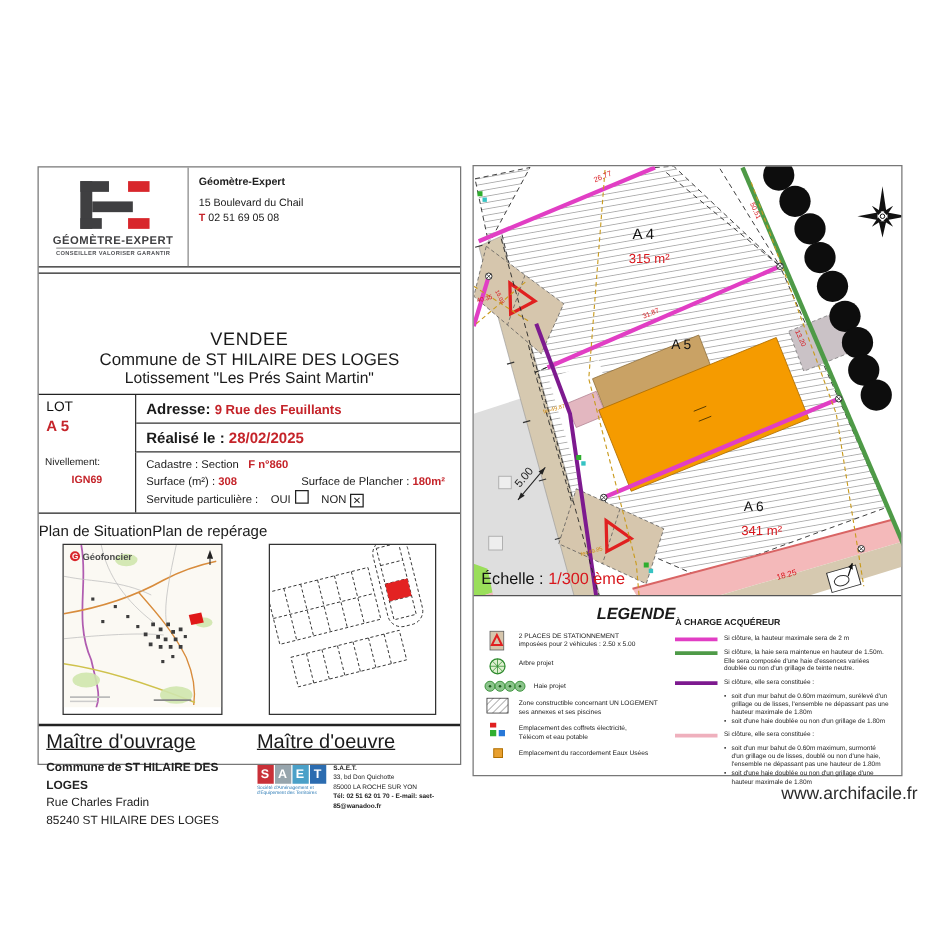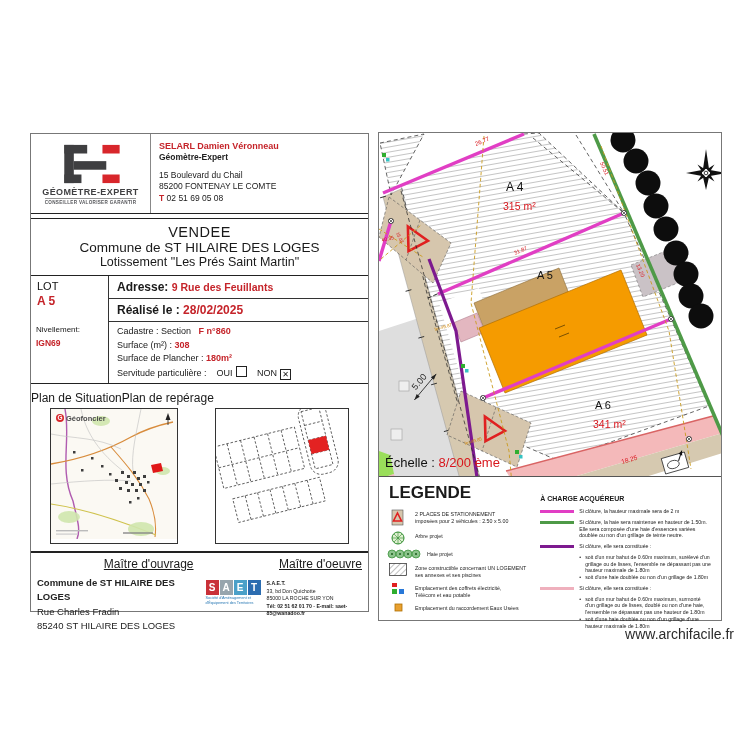--- a/index.html
+++ b/index.html
@@ -10,62 +10,62 @@
   .header{display:flex;height:79px;}
   .logo-col{width:120px;border-right:1px solid #888;display:flex;flex-direction:column;align-items:center;justify-content:center;padding:4px 2px;box-sizing:border-box;}
   .brand{font-size:9px;font-weight:bold;color:#3f3f41;letter-spacing:.4px;margin-top:2px;}
   .brand-tag{font-size:4.6px;font-weight:bold;color:#55565a;letter-spacing:.3px;border-top:1px solid #999;padding-top:1px;margin-top:1px;}
   .firm-col{flex:1;padding:6px 8px;font-size:8.5px;line-height:1.35;}
   .firm-name{color:#c5242a;font-weight:bold;font-size:9px;}
   .firm-role{font-weight:bold;color:#222;margin-bottom:6px;}
   .red-letter{color:#c5242a;font-weight:bold;}
   .hr2{height:4px;border-top:1px solid #222;border-bottom:1px solid #222;}
   .hr{border-top:1px solid #222;}
-  .title-block{text-align:center;padding:5px 2px 6px 2px;}
+  .title-block{text-align:center;padding:5px 2px 6px 2px;margin-top:40px;}
   .tb1{font-size:14.5px;letter-spacing:.5px;}
   .tb2{font-size:13.5px;}
   .tb3{font-size:12.5px;}
 
   .lot-table{display:grid;grid-template-columns:78px 1fr;border-bottom:1px solid #222;}
   .lt-cell{border-right:1px solid #333;box-sizing:border-box;}
   .lot-head{grid-row:1/3;padding:4px 6px;}
   .lot-word{font-size:11px;color:#111;}
   .lot-val{font-size:12px;color:#c5242a;font-weight:bold;margin-top:2px;}
   .adr-row{border-bottom:1px solid #333;padding:4px 8px;font-size:12px;font-weight:bold;}
   .rea-row{padding:4px 8px;font-size:12px;font-weight:bold;border-bottom:1px solid #333;}
   .red-val{color:#c5242a;font-weight:bold;}
   .niv-cell{grid-row:3/4;padding:3px 5px;font-size:8px;border-right:1px solid #333;}
-  .niv-val{color:#c5242a;margin-top:4px;font-weight:bold;font-size:8.5px;}
+  .niv-val{color:#c5242a;margin-top:4px;font-weight:bold;font-size:8.5px;text-align:center;}
   .cad-cell{grid-row:3/4;padding:3px 8px;font-size:9px;line-height:1.5;}
-  .srow{display:flex;justify-content:space-between;padding-right:4px;flex-direction:column;}
+  .srow{display:flex;justify-content:space-between;padding-right:4px;}
   .cb{display:inline-block;width:9px;height:9px;border:1.3px solid #222;font-size:8px;line-height:9px;text-align:center;vertical-align:-1px;margin-left:3px;margin-right:8px;}
 
   .plans-row-titles{display:flex;justify-content:flex-start;margin-top:7px;font-size:12px;}
   .plans-row{display:flex;justify-content:space-around;margin-top:3px;}
   .plan-box{border:1px solid #333;background:#fff;}
   .sale-title{color:#d8161c;font-size:25px;letter-spacing:1px;text-align:center;padding:3px 0 4px 0;font-weight:600;}
   .maitres{display:flex;font-size:9.5px;}
   .m-col{flex:1;padding:2px 6px;}
-  .m-head{text-align:right;font-size:12px;text-decoration:underline;margin:2px 0 5px 0;}
+  .m-head{text-align:left;font-size:16px;text-decoration:underline;margin:2px 0 5px 0;}
   .m-red{color:#c5242a;font-weight:bold;}
   .m-line{line-height:1.5;color:#222;}
   .saet-wrap{display:flex;gap:5px;align-items:flex-start;}
   .saet-tiles{display:flex;gap:1px;margin-top:4px;}
   .saet-tile{width:13px;height:15px;color:#fff;font-weight:bold;font-size:10px;text-align:center;line-height:15px;}
   .saet-caption{font-size:3.8px;color:#2878b4;line-height:1.2;margin-top:1px;width:56px;}
   .saet-text{font-size:5.2px;line-height:1.45;color:#222;margin-top:4px;}
   .saet-text .b{font-weight:bold;}
 
   
   #right-panel{position:absolute;left:378px;top:132px;width:344px;height:489px;border:1px solid #777;box-sizing:border-box;background:#fff;}
   #plan-area{position:relative;width:100%;height:343px;overflow:hidden;}
   #legend-area{position:absolute;left:0;top:343px;width:100%;height:144px;border-top:1px solid #555;box-sizing:border-box;padding:4px 8px;display:flex;}
   .legend-left{width:47%;}
   .legend-right{width:53%;padding-top:14px;box-sizing:border-box;padding-right:2px;}
-  .legend-title{font-weight:bold;font-size:17px;margin:2px 0 6px 2px;}
+  .legend-title{font-style:italic;font-weight:bold;font-size:13px;margin:2px 0 6px 2px;text-align:right;}
   .li-row{display:flex;align-items:flex-start;gap:6px;margin-bottom:4px;}
   .li-sym{width:22px;flex:none;display:flex;justify-content:center;}
   .li-txt{font-size:5.3px;line-height:1.3;color:#222;padding-top:2px;}
   .acq-title{font-size:7px;font-weight:bold;margin-bottom:6px;}
   .rule-row{display:flex;gap:5px;margin-bottom:4px;}
   .swatch{width:34px;height:3px;flex:none;margin-top:2px;}
   .rule-txt{font-size:5.2px;line-height:1.3;color:#222;}
   .rule-bullets{margin:1px 0 4px 39px;}
   .rule-bullets .bl{font-size:5.2px;line-height:1.3;color:#222;padding-left:6px;position:relative;}
   .rule-bullets .bl::before{content:"•";position:absolute;left:0;top:0;}
@@ -89,24 +89,22 @@
           <rect x="4" y="2" width="24" height="9" fill="#3f3f41"></rect>
           <rect x="44" y="2" width="18" height="9" fill="#d8262b"></rect>
           <rect x="14" y="19" width="34" height="9" fill="#3f3f41"></rect>
           <rect x="44" y="33" width="18" height="9" fill="#d8262b"></rect>
           <rect x="4" y="33" width="18" height="9" fill="#3f3f41"></rect>
         </svg>
         <div class="brand">GÉOMÈTRE-EXPERT</div>
         <div class="brand-tag">CONSEILLER VALORISER GARANTIR</div>
       </div>
       <div class="firm-col">
-        <div class="firm-name">SELARL Damien Véronneau</div>
         <div class="firm-role">Géomètre-Expert</div>
         <div>15 Boulevard du Chail</div>
-        <div>85200 FONTENAY LE COMTE</div>
         <div><span class="red-letter">T</span> <span>02 51 69 05 08</span></div>
       </div>
     </div>
 
     <div class="hr2"></div>
 
     <div class="title-block">
       <div class="tb1">VENDEE</div>
       <div class="tb2">Commune de ST HILAIRE DES LOGES</div>
       <div class="tb3">Lotissement "Les Prés Saint Martin"</div>
@@ -457,21 +455,21 @@
               <polygon points="0,12 2,3 -2,3"></polygon>
             <polygon points="-12,0 -3,2 -3,-2"></polygon>
               <polygon points="12,0 3,2 3,-2"></polygon>
           </g>
           <circle r="1.8" fill="#fff" stroke="#111" stroke-width="0.8"></circle>
         </g>
       </svg>
 
       <div id="scale-label">
         <span>Échelle :</span>
-        <span class="red">8/200 ème</span>
+        <span class="red">1/300 ème</span>
       </div>
     </div>
 
     <div id="legend-area">
       <div class="legend-left">
         <div class="legend-title">LEGENDE</div>
 
         <div class="li-row">
           <span class="li-sym">
             <svg width="18" height="18" viewBox="0 0 18 18">

